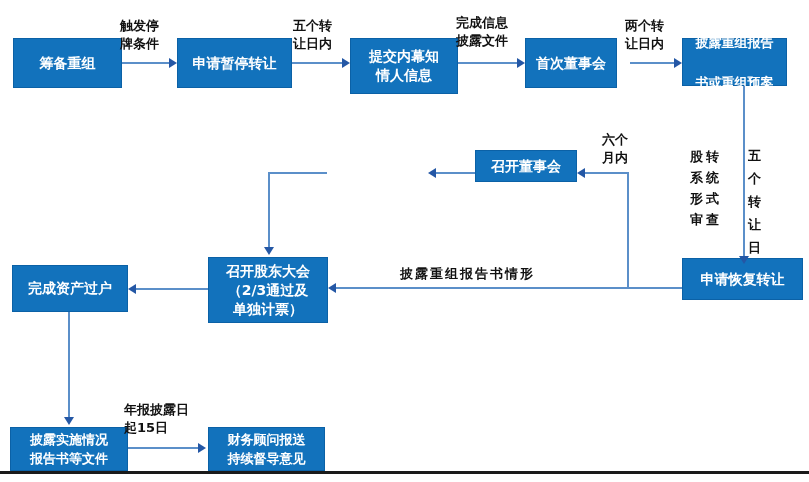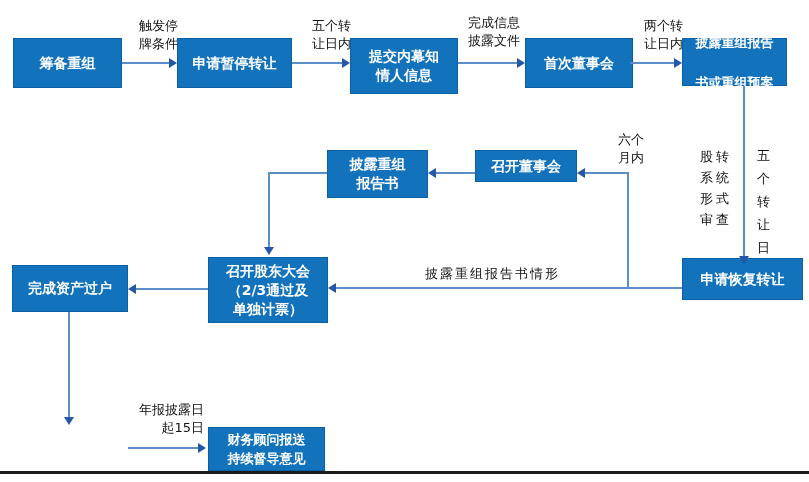--- a/index.html
+++ b/index.html
@@ -7,22 +7,22 @@
     position:relative;width:809px;height:482px;background:#ffffff;overflow:hidden;
     font-family:"DejaVu Sans",sans-serif;
   }
   .box{
     position:absolute;background:#1272BC;border:1px solid #0B61A6;box-sizing:border-box;
     color:#ffffff;font-weight:bold;font-size:14px;line-height:19px;text-align:center;
     display:flex;flex-direction:column;justify-content:center;align-items:center;
   }
   .box div{white-space:nowrap;}
   .lbl{
-    position:absolute;color:#111111;font-weight:normal;font-size:13px;line-height:18px;
-    text-align:right;
+    position:absolute;color:#111111;font-weight:bold;font-size:13px;line-height:18px;
+    text-align:left;
   }
   .lbl div{white-space:nowrap;}
   .vlbl2{letter-spacing:3px;line-height:21px;}
   .vlbl1{line-height:23px;}
   .hline{position:absolute;height:2px;background:#5B8FC9;}
   .vline{position:absolute;width:2px;background:#5B8FC9;}
   .ah{position:absolute;width:0;height:0;}
   .ah-r{border-top:5px solid transparent;border-bottom:5px solid transparent;border-left:8px solid #2457A5;}
   .ah-l{border-top:5px solid transparent;border-bottom:5px solid transparent;border-right:8px solid #2457A5;}
   .ah-d{border-left:5px solid transparent;border-right:5px solid transparent;border-top:8px solid #2457A5;}
@@ -36,48 +36,48 @@
   <div class="box" style="left:177px;top:38px;width:115px;height:50px;">
     <div>申请暂停转让</div>
   </div>
   <div class="box" style="left:13px;top:38px;width:109px;height:50px;">
     <div>筹备重组</div>
   </div>
   <div class="box" style="left:350px;top:38px;width:108px;height:56px;">
     <div>提交内幕知</div>
     <div>情人信息</div>
   </div>
-  <div class="box" style="left:525px;top:38px;width:108px;height:50px;">
+  <div class="box" style="left:525px;top:38px;width:92px;height:50px;">
     <div>首次董事会</div>
   </div>
   <div class="box" style="left:682px;top:38px;width:105px;height:48px;font-size:13px;gap:21px;">
     <div>披露重组报告</div>
     <div>书或重组预案</div>
   </div>
 
-  <div class="box" style="left:327px;top:150px;width:101px;height:48px;">
-    <div>披露重组</div>
-    <div>报告书</div>
-  </div>
   <div class="box" style="left:475px;top:150px;width:102px;height:32px;">
     <div>召开董事会</div>
   </div>
 
   <div class="box" style="left:208px;top:257px;width:120px;height:66px;">
     <div>召开股东大会</div>
     <div>（2/3通过及</div>
     <div>单独计票）</div>
   </div>
   <div class="box" style="left:682px;top:258px;width:121px;height:42px;">
     <div>申请恢复转让</div>
   </div>
   <div class="box" style="left:12px;top:265px;width:116px;height:47px;">
     <div>完成资产过户</div>
   </div>
 
+  <div class="box" style="left:10px;top:427px;width:118px;height:44px;font-size:13px;">
+    <div>披露实施情况</div>
+    <div>报告书等文件</div>
+  </div>
   <div class="box" style="left:208px;top:427px;width:117px;height:44px;font-size:13px;">
     <div>财务顾问报送</div>
     <div>持续督导意见</div>
   </div>
 
   <div class="hline" style="left:122px;top:62px;width:50px;"></div>
   <div class="ah ah-r" style="left:169px;top:58px;"></div>
   <div class="hline" style="left:292px;top:62px;width:53px;"></div>
   <div class="ah ah-r" style="left:342px;top:58px;"></div>
   <div class="hline" style="left:458px;top:62px;width:62px;"></div>

